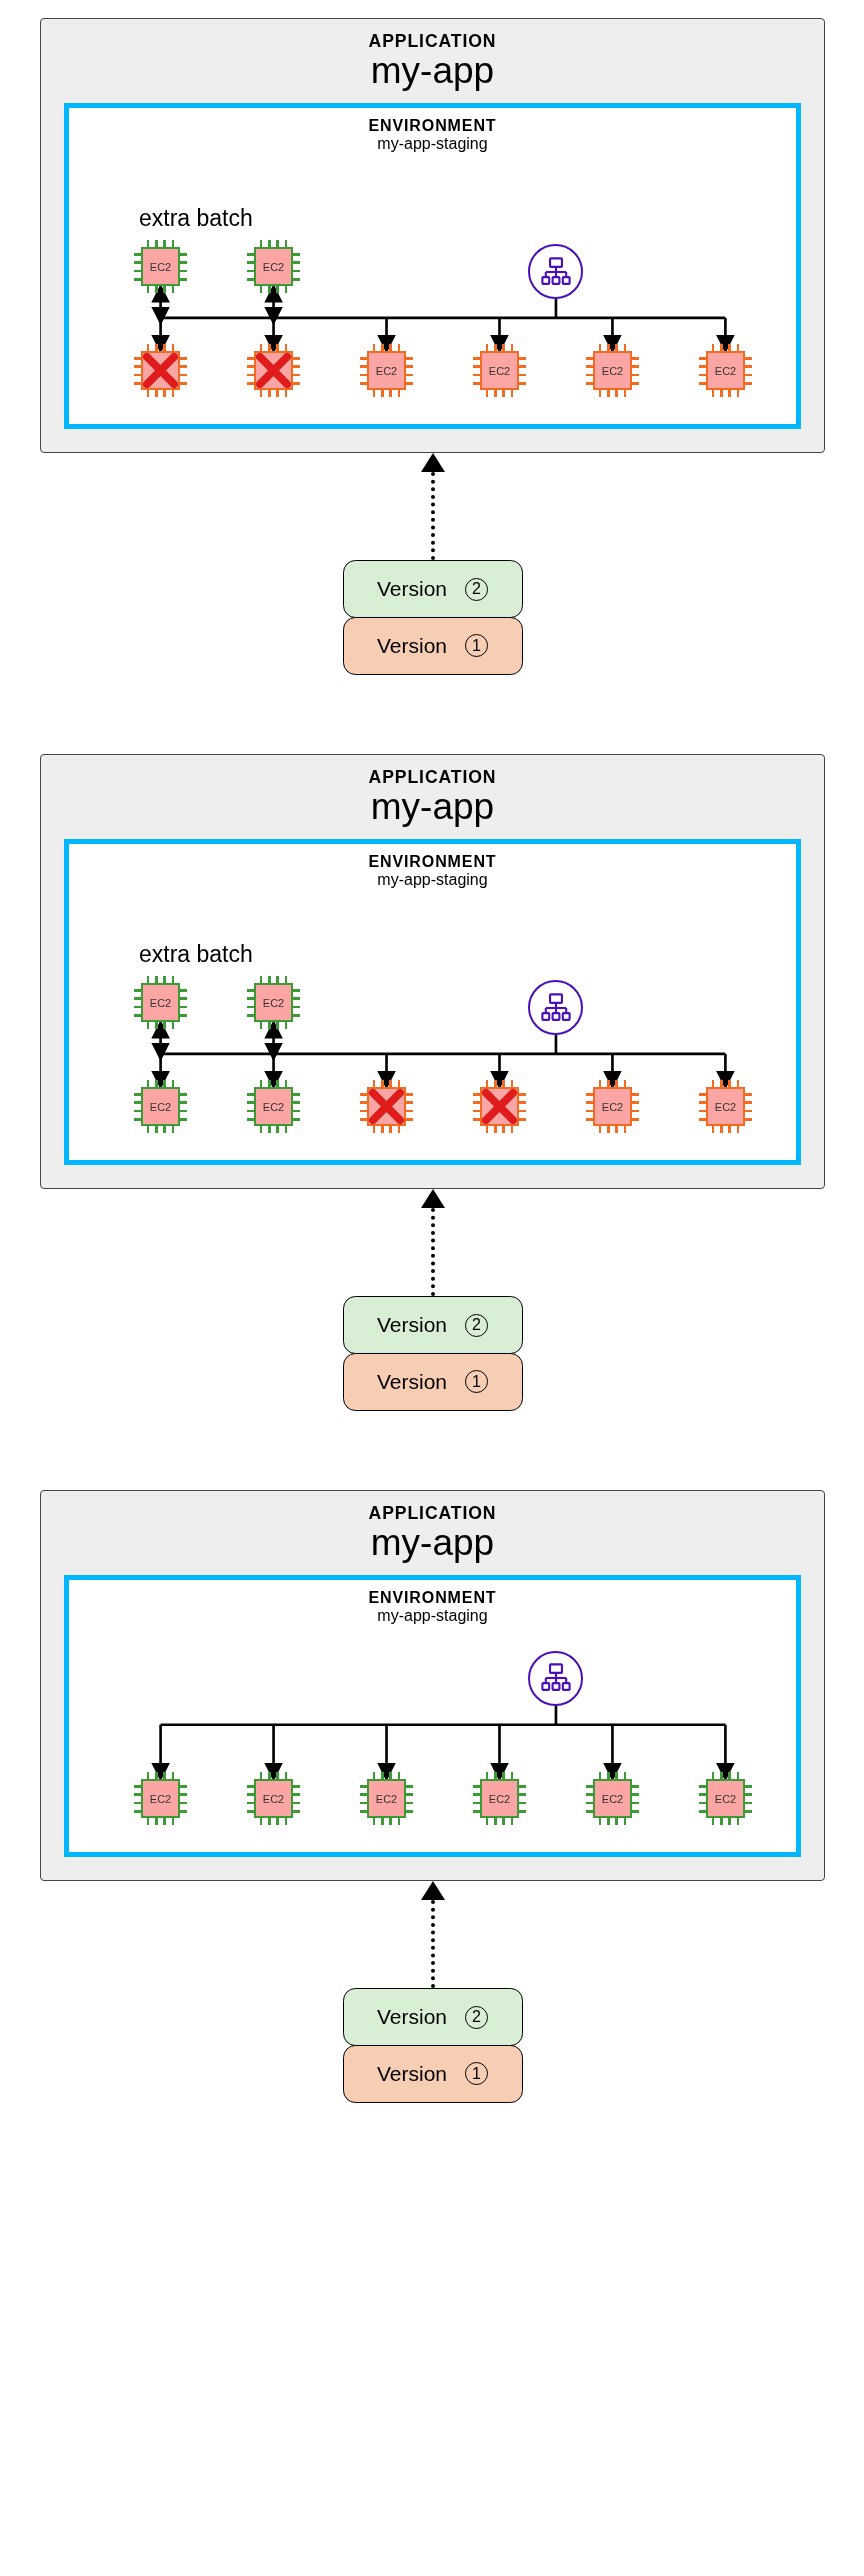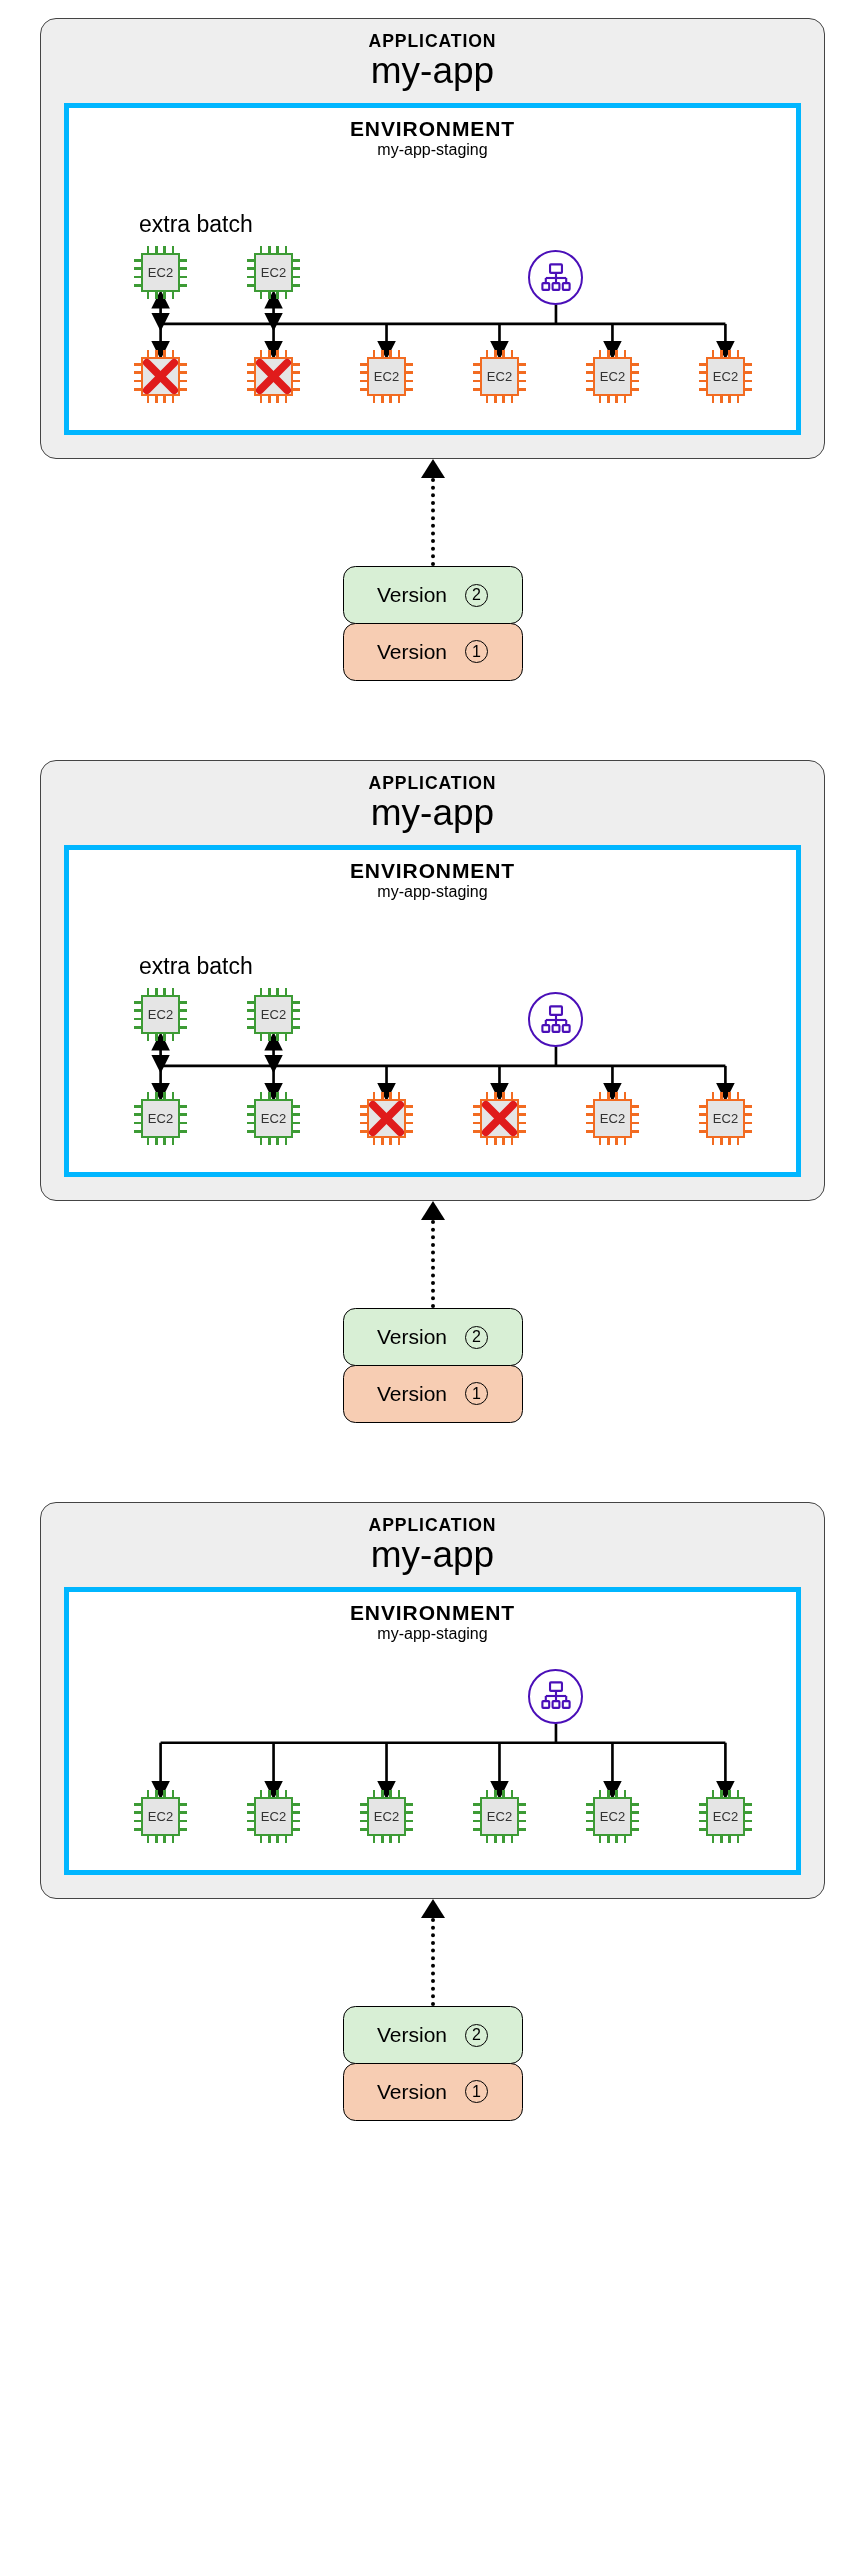--- a/index.html
+++ b/index.html
@@ -14,21 +14,21 @@
     display: flex;
     flex-direction: column;
     align-items: center;
     margin-bottom: 79px;
   }
   .panel-wrap:last-child { margin-bottom: 0; }
   .app-panel {
     width: 785px;
     background: #eeeeee;
     border: 1.8px solid #444;
-    border-radius: 16px;
+    border-radius: 4px;
     padding: 12.4px 23px 23px 23px;
   }
   .app-heading {
     text-align: center;
     margin-bottom: 10.6px;
   }
   .app-label {
     font-weight: 700;
     font-size: 17.6px;
     letter-spacing: 0.9px;
@@ -42,21 +42,21 @@
     background: #fff;
     border: 5.3px solid #00b6ff;
     padding: 8.8px 21px 25px 21px;
   }
   .env-heading {
     text-align: center;
     margin-bottom: 8.8px;
   }
   .env-label {
     font-weight: 700;
-    font-size: 21px;
+    font-size: 16px;
     letter-spacing: 0.9px;
   }
   .env-name {
     font-size: 16px;
   }
   .env-body {
     position: relative;
     height: 238px;
     width: 100%;
   }
@@ -75,25 +75,25 @@
   
   .chip {
     position: absolute;
     width: 53px;
     height: 53px;
   }
   .chip-body {
     position: absolute;
     inset: 7px;
     border: 2.6px solid;
-    background: #e5e5e5;
+    background: #fca5a5;
     display: flex;
     align-items: center;
     justify-content: center;
-    font-size: 13px;
+    font-size: 11px;
     font-weight: 500;
   }
   .chip .pins {
     position: absolute;
     display: flex;
     justify-content: space-evenly;
   }
   .chip .pins.h { left: 7px; right: 7px; height: 7px; }
   .chip .pins.h.top { top: 0; }
   .chip .pins.h.bot { bottom: 0; }

